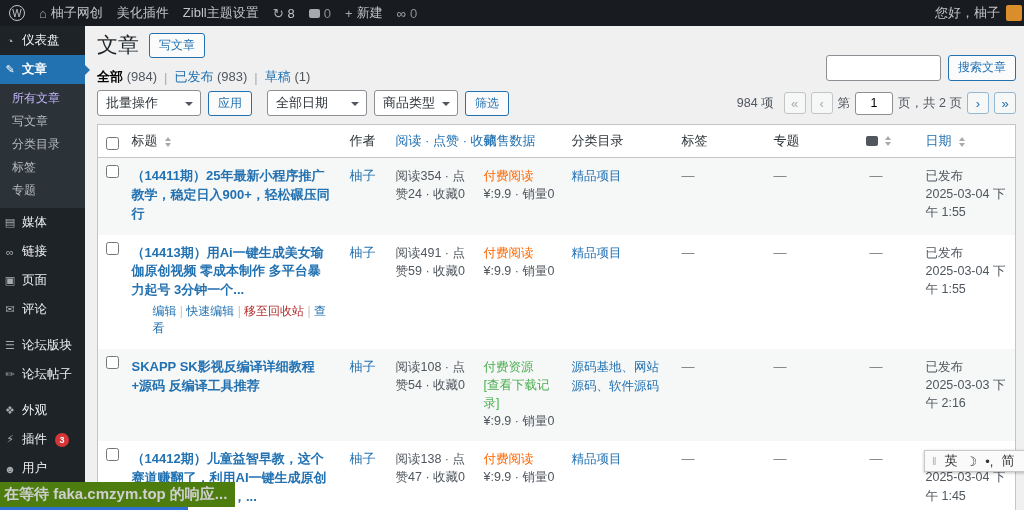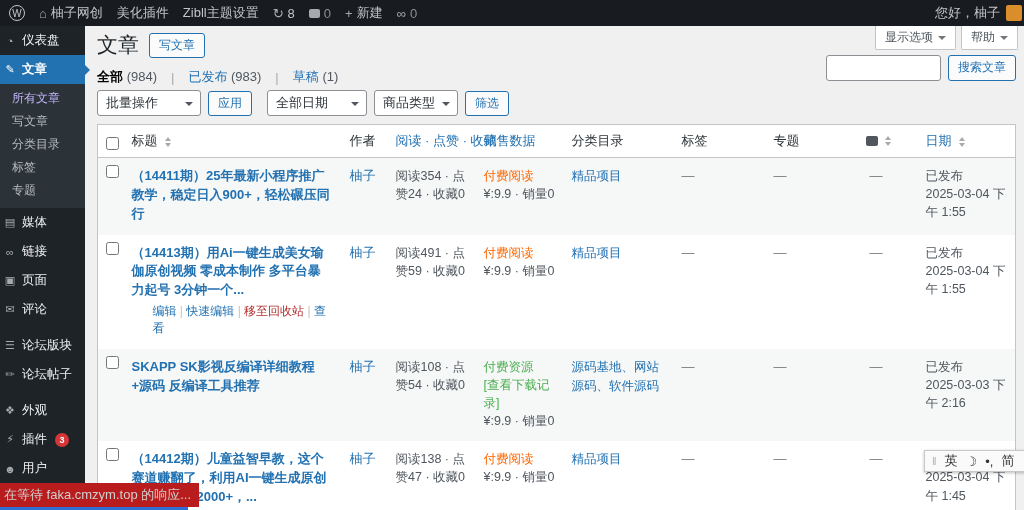--- a/index.html
+++ b/index.html
@@ -47,21 +47,21 @@
   #screen-meta { position:absolute; top:0; right:6px; display:flex; gap:5px; z-index:40; }
   .meta-tab { background:#fff; border:1px solid #c3c4c7; border-top:none; padding:3px 9px;
     font-size:12px; color:#50575e; display:flex; align-items:center; gap:5px; border-radius:0 0 2px 2px; cursor:pointer;}
   .caret { border:4px solid transparent; border-top-color:#72777c; margin-top:4px; }
 
   .title-row { display:flex; align-items:center; gap:10px; margin-top:5px; }
   h1 { font-size:21px; font-weight:400; color:#1d2327; }
   .btn-outline { border:1px solid #2271b1; color:#2271b1; background:#fbfbfc; font-size:12px;
     padding:3px 9px; border-radius:3px; cursor:pointer; }
 
-  .views { margin-top:9px; font-size:13px; color:#a7aaad; display:flex; gap:14px; align-items:center;}
+  .views { margin-top:9px; font-size:13px; color:#a7aaad; display:flex; gap:7px; align-items:center;}
   .views .v-label { color:#2271b1; }
   .views .current .v-label { color:#000; font-weight:bold; }
   .views .v-count { color:#50575e; }
 
   .search-row { position:absolute; top:29px; right:8px; display:flex; gap:7px; }
   .search-input { width:115px; height:26px; border:1px solid #8c8f94; border-radius:3px; background:#fff; padding:0 5px;}
 
   .toolbar { display:flex; align-items:center; gap:7px; margin-top:4px; }
   .selectbox { position:relative; background:#fff; border:1px solid #8c8f94; border-radius:3px; height:26px;
     display:flex; align-items:center; padding:0 22px 0 8px; font-size:13px; color:#2c3338; cursor:pointer;}
@@ -102,22 +102,22 @@
   .row-actions { margin-top:3px; font-size:12px; color:#c3c4c7; font-weight:400;padding-left:21px; }
   .row-actions a { color:#2271b1; }
   .row-actions a.trash { color:#b32d2e; }
   td.cb, th.cb { padding:7px 0 0 8px; }
 
   
   #ime-bar { position:absolute; left:924px; top:450px; height:22px; background:#fafafa;
     border:1px solid #c8c8c8; box-shadow:0 1px 3px rgba(0,0,0,.25); display:flex; align-items:center;
     gap:8px; padding:0 7px; font-size:13px; color:#333; z-index:95; }
   #ime-bar .handle { color:#b0b0b0; font-size:11px; cursor:move; }
-  #status-tip { position:absolute; left:0; bottom:3px; background:#b91c1c; color:#cfcfcf;
-    font-size:13px; padding:3px 8px 3px 4px; z-index:96; max-width:300px; white-space:nowrap; }
+  #status-tip { position:absolute; left:0; bottom:3px; background:#4d7c0f; color:#cfcfcf;
+    font-size:15px; padding:3px 8px 3px 4px; z-index:96; max-width:300px; white-space:nowrap;font-weight:bold; }
   #status-bar-blue { position:absolute; left:0; bottom:0; width:188px; height:3px; background:#2f6fd6; z-index:96; }
 </style>
 </head>
 <body>
 
 <div id="adminbar">
   <span class="ab-item">
     <span class="wp-circle">W</span>
   </span>
   <span class="ab-item">
@@ -203,30 +203,20 @@
   </div>
   <div class="menu-item">
     <span class="ico">✂</span>
     <span>工具</span>
   </div>
 
 </div>
 
 <div id="content">
 
-  <div id="screen-meta">
-    <span class="meta-tab">
-      <span>显示选项</span>
-      <span class="caret"></span>
-    </span>
-    <span class="meta-tab">
-      <span>帮助</span>
-      <span class="caret"></span>
-    </span>
-  </div>
 
   <div class="title-row">
     <h1>文章</h1>
     <span class="btn-outline">写文章</span>
   </div>
 
   <div class="search-row">
     <input class="search-input" type="text" style="">
     <span class="btn-outline">搜索文章</span>
   </div>
@@ -248,20 +238,30 @@
     </span>
   </div>
 
   <div class="toolbar">
     <span class="selectbox" style="min-width:104px">批量操作</span>
     <span class="btn-outline">应用</span>
     <span class="selectbox" style="min-width:100px;margin-left:8px">全部日期</span>
     <span class="selectbox" style="min-width:82px">商品类型</span>
     <span class="btn-outline">筛选</span>
 
+    <span class="toolbar-right">
+      <span style="margin-right:5px">984 项</span>
+      <span class="pg-btn">«</span>
+      <span class="pg-btn">‹</span>
+      <span>第</span>
+      <input class="pg-input" value="1" style="">
+      <span>页，共 2 页</span>
+      <span class="pg-btn on">›</span>
+      <span class="pg-btn on">»</span>
+    </span>
   </div>
 
   <table class="posts">
     <colgroup>
       <col style="width:26px">
         <col style="width:218px">
         <col style="width:46px">
         <col style="width:88px">
       <col style="width:88px">
         <col style="width:110px">

